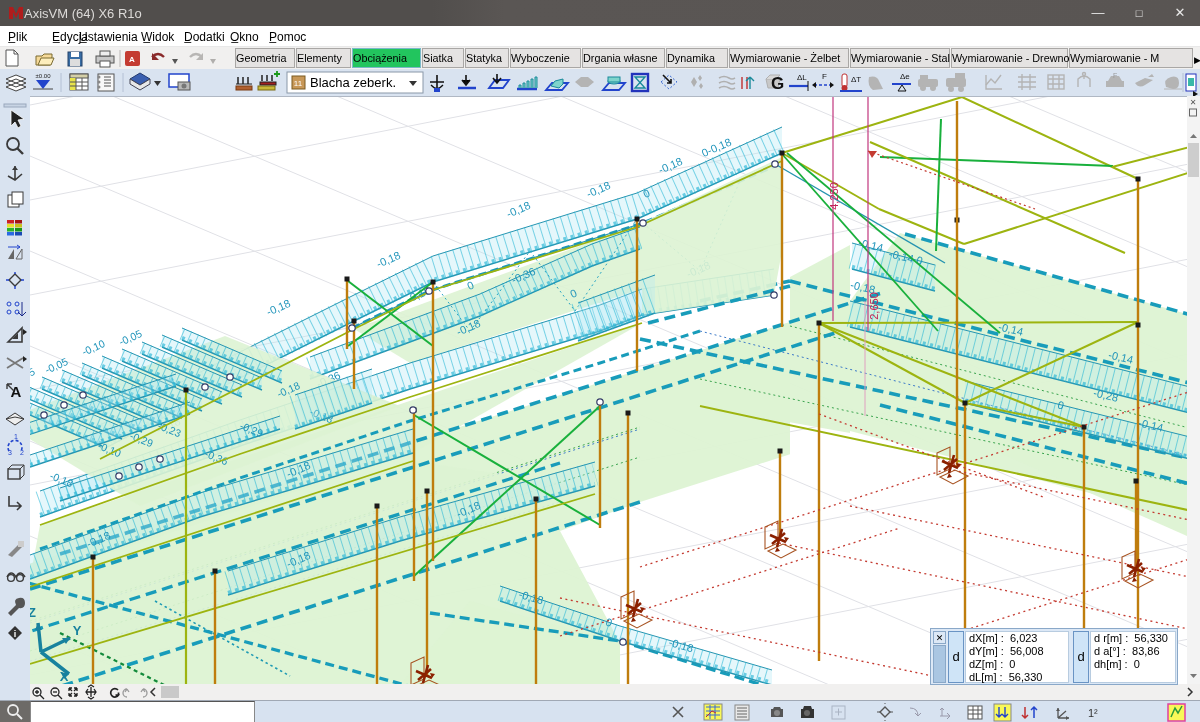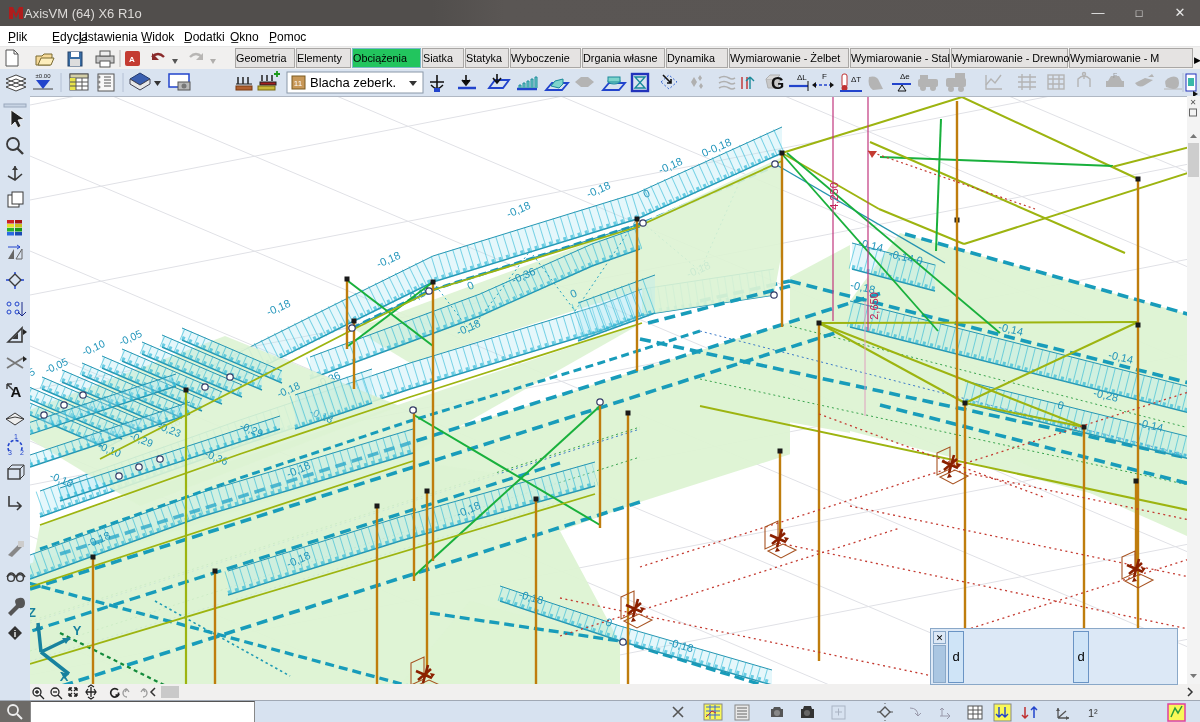--- a/index.html
+++ b/index.html
@@ -751,14 +751,16 @@
 <text x="428" y="16" font-size="11" fill="#333">1²</text>
 <g>
         <rect x="508" y="3" width="17" height="17" fill="#f8f858" stroke="#e040a0" stroke-width="1.5"></rect>
         <path d="M511,16 l4,-9 l3,5 l4,-7" stroke="#2a9a3a" stroke-width="1.5" fill="none"></path>
       </g>
 </svg>
 <div style="position:absolute;left:930px;top:-73px;width:248px;height:57px;background:#dce8f6;border:1px solid #8aa8c8">
 <div style="position:absolute;left:2px;top:2px;width:13px;height:13px;background:#dce8f6;border:1px solid #8aa8c8;font-size:9px;text-align:center;line-height:12px">✕</div>
 <div style="position:absolute;left:2px;top:16px;width:13px;height:38px;background:#aac6e2;border:1px solid #8aa8c8"></div>
 <div style="position:absolute;left:17px;top:2px;width:16px;height:52px;background:#cfe4f7;border:1px solid #6a94c4;font-size:13px;text-align:center;line-height:50px">d</div>
+<div style="position:absolute;left:34px;top:2px;width:104px;height:52px;background:#fff;border:1px solid #b8cce0;font-size:11px;line-height:13px;padding-left:3px;white-space:nowrap">dX[m]&nbsp;:&nbsp;&nbsp;6,023<br>dY[m]&nbsp;:&nbsp;&nbsp;56,008<br>dZ[m]&nbsp;:&nbsp;&nbsp;0<br>dL[m]&nbsp;:&nbsp;&nbsp;56,330</div>
 <div style="position:absolute;left:142px;top:2px;width:16px;height:52px;background:#cfe4f7;border:1px solid #6a94c4;font-size:13px;text-align:center;line-height:50px">d</div>
+<div style="position:absolute;left:159px;top:2px;width:86px;height:52px;background:#fff;border:1px solid #b8cce0;font-size:11px;line-height:13px;padding-left:3px;white-space:nowrap">d&nbsp;r[m]&nbsp;:&nbsp;&nbsp;56,330<br>d&nbsp;a[°]&nbsp;:&nbsp;&nbsp;83,86<br>dh[m]&nbsp;:&nbsp;&nbsp;0</div>
 </div>
   </div>
 </body></html>

